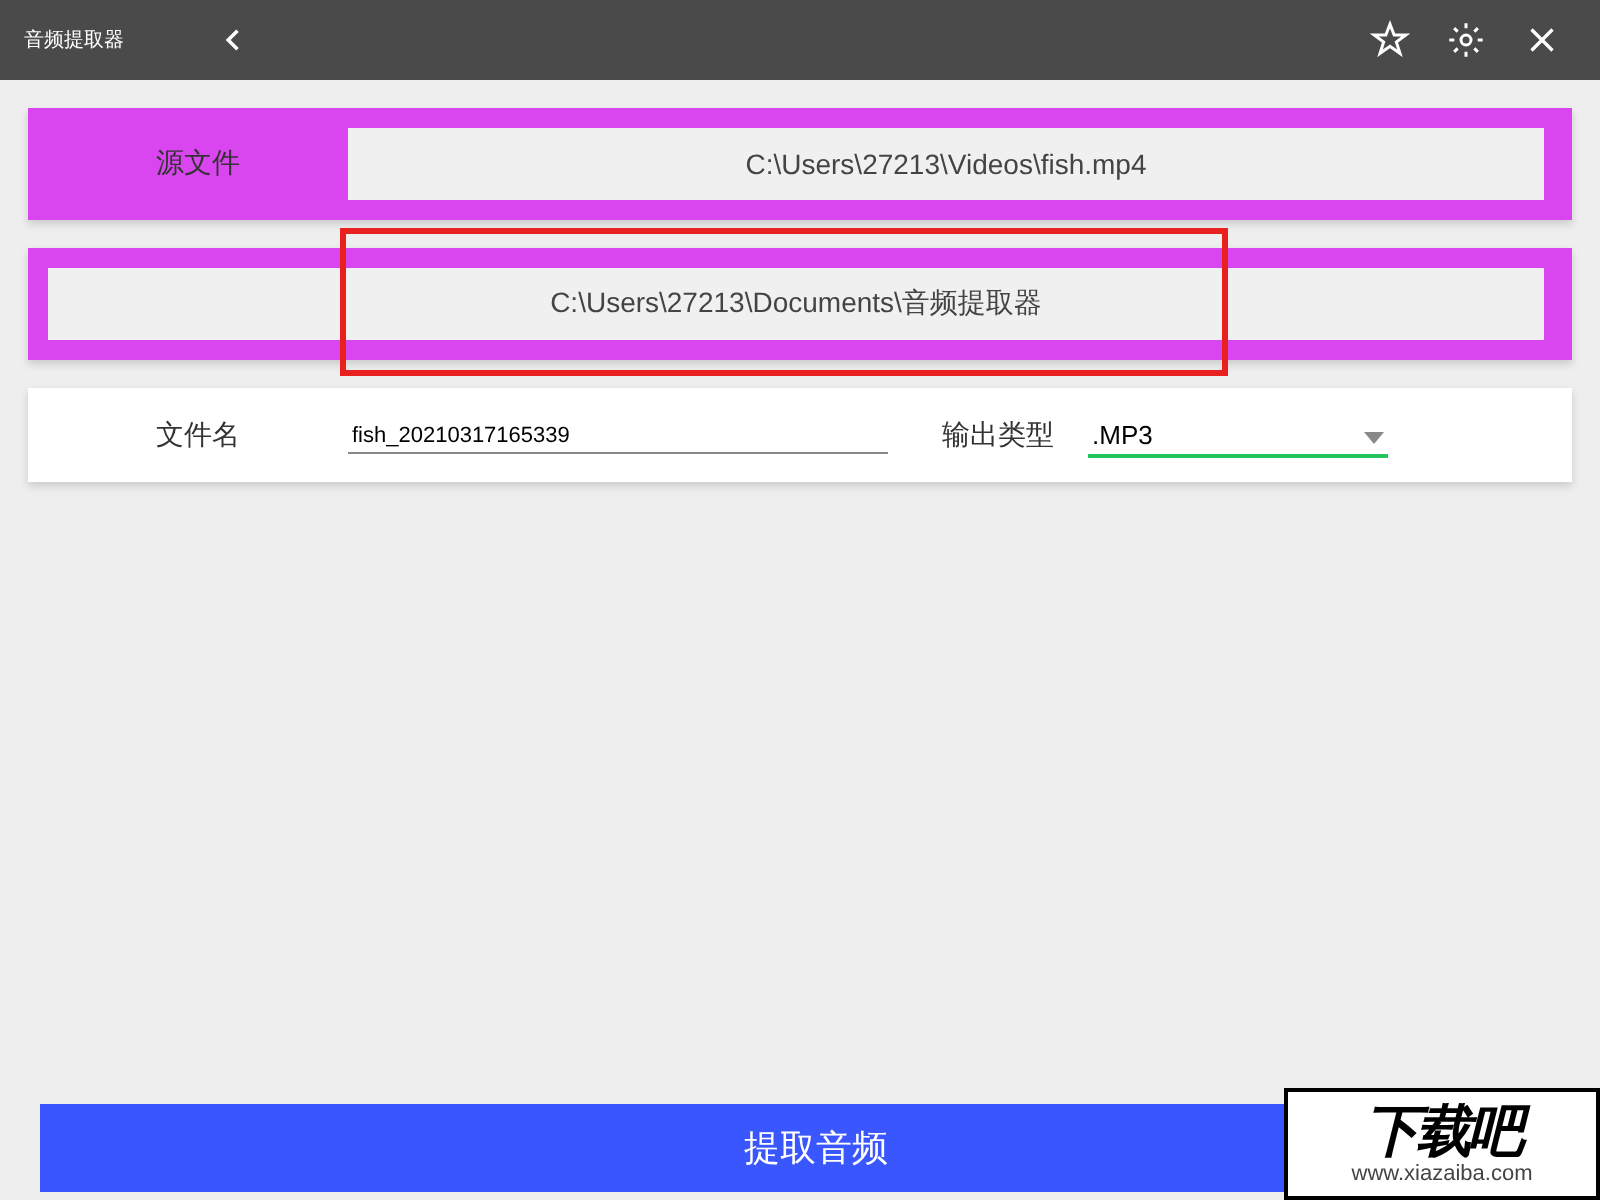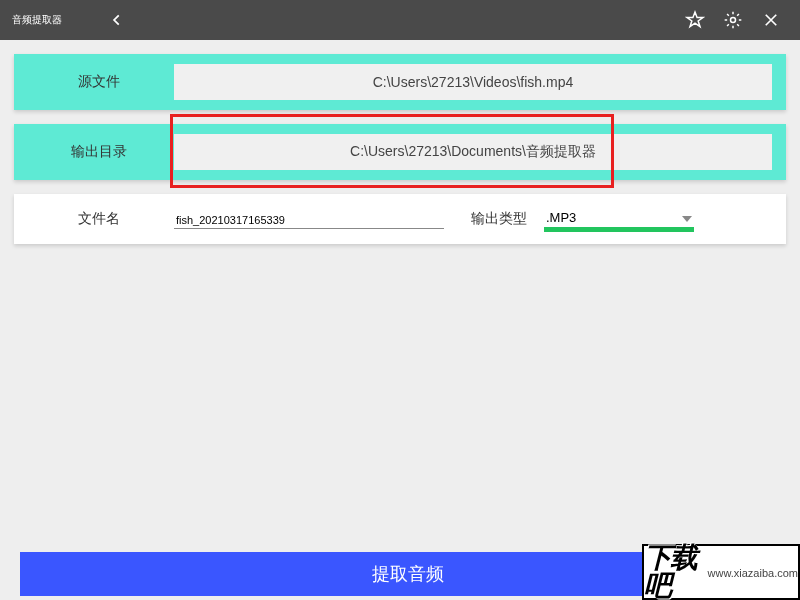--- a/index.html
+++ b/index.html
@@ -39,21 +39,21 @@
     .header-icon {
       width: 34px;
       height: 34px;
       display: flex;
       align-items: center;
       justify-content: center;
       cursor: pointer;
       margin-left: 4px;
     }
     .card {
-      background: #5eead4;
+      background: #d946ef;
       margin: 14px 14px 0 14px;
       box-shadow: 0 2px 4px rgba(0,0,0,0.15);
       padding: 10px 10px;
       display: flex;
       align-items: center;
       position: relative;
     }
     .card-label {
       width: 150px;
       text-align: center;
@@ -106,21 +106,21 @@
     }
     .label4 {
       width: 90px;
       text-align: center;
       font-size: 14px;
       color: #333;
       margin-left: 10px;
     }
     .output-type {
       width: 150px;
-      border-bottom: 5px solid #22c55e;
+      border-bottom: 2px solid #22c55e;
       font-size: 13px;
       padding: 4px 2px 2px 2px;
       display: flex;
       align-items: center;
       justify-content: space-between;
       cursor: pointer;
     }
     .dropdown-caret {
       color: #888;
     }
@@ -140,21 +140,21 @@
     }
     .watermark {
       position: absolute;
       right: 0;
       bottom: 0;
       width: 158px;
       height: 56px;
       background: #ffffff;
       border: 2px solid #000;
       display: flex;
-      flex-direction: row;
+      flex-direction: column;
       align-items: center;
       justify-content: center;
       font-style: italic;
       font-weight: bold;
       line-height: 1;
     }
     .wm-top {
       font-size: 28px;
       color: #000;
       letter-spacing: -2px;
@@ -199,21 +199,20 @@
 </div>
 
 <div class="card">
   <div class="card-label">源文件</div>
   <div class="card-field">
     <span>C:\Users\27213\Videos\fish.mp4</span>
   </div>
 </div>
 
 <div class="card">
-  <div class="card-label">输出目录</div>
   <div class="card-field">
     <span>C:\Users\27213\Documents\音频提取器</span>
   </div>
 </div>
 
 <div class="highlight-box"></div>
 
 <div class="card3">
   <div class="label3">文件名</div>
   <input class="filename-input" type="text" value="fish_20210317165339" style="">

